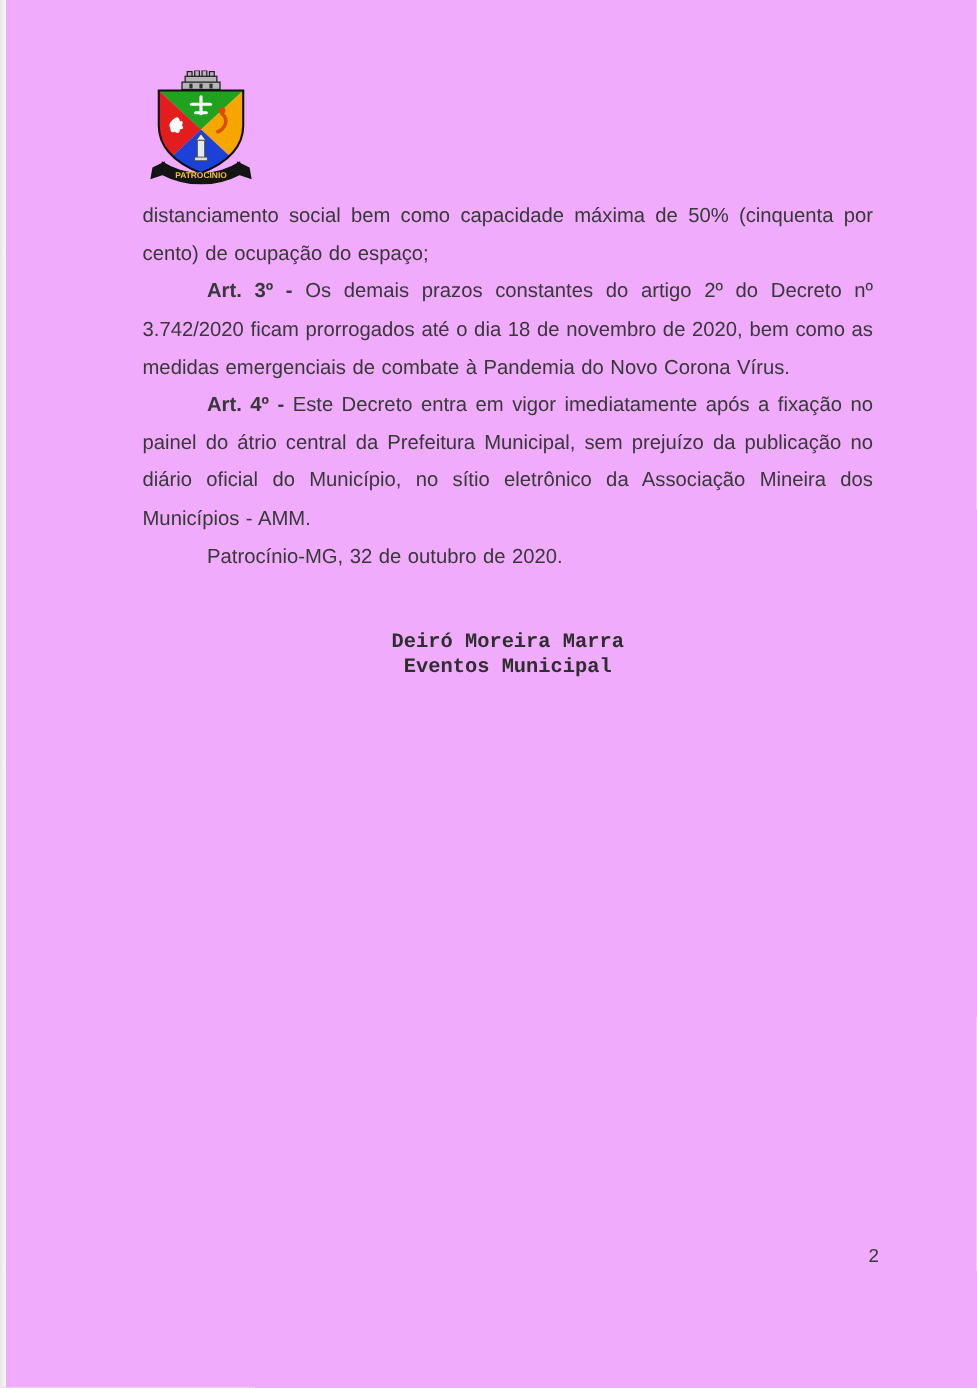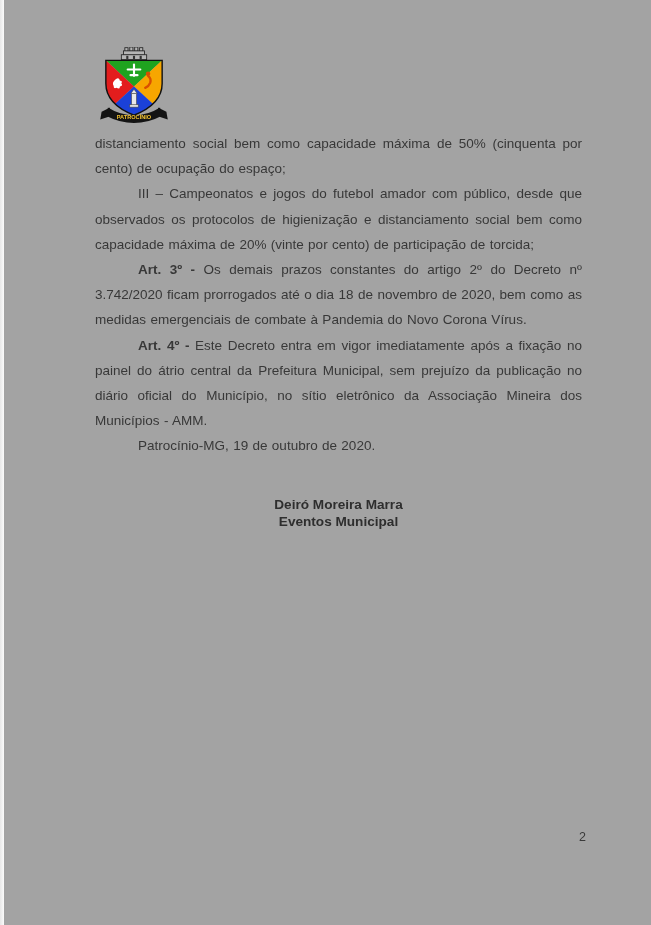--- a/index.html
+++ b/index.html
@@ -4,21 +4,21 @@
 <style>
   html, body { margin:0; padding:0; }
   body {
     width:651px; height:925px;
     background:#ffffff;
     font-family:"Liberation Sans", sans-serif;
     color:#383838;
     position:relative;
     overflow:hidden;
   }
-  .page { position:absolute; inset:0; background:#a3a3a3; }
+  .page { position:absolute; inset:0; background:#f0abfc; }
   .scan-edge {
     position:absolute; left:0; top:0; width:4px; height:100%;
     background:linear-gradient(to right,#e7e7e7,#fbfbfb);
   }
   .logo { position:absolute; left:98px; top:47px; width:72px; height:76px; }
   .logo svg { width:100%; height:100%; display:block; }
   .content { position:absolute; left:95px; top:131px; width:487px; }
   .para {
     margin:0;
     font-size:13.5px;
@@ -30,20 +30,21 @@
   .para.cont { text-indent:0; }
   .para b { font-weight:bold; }
   .dateline { text-align:left; }
   .signature {
     margin-top:37px;
     text-align:center;
     font-weight:bold;
     font-size:13.6px;
     line-height:17px;
     color:#2e2e2e;
+    font-family:Liberation Mono, monospace;
   }
   .pagenum {
     position:absolute; left:579px; top:830px;
     font-size:12.5px; color:#3a3a3a;
   }
 </style>
 </head>
 <body>
 
 <div class="page">
@@ -100,24 +101,23 @@
         <path d="M4,92 L16,86 L14,99 L2,103 Z" fill="#141414"></path>
         <path d="M96,92 L84,86 L86,99 L98,103 Z" fill="#141414"></path>
         <path d="M13,86 Q30,97 50,97 Q70,97 87,86 L89,98 Q70,108 50,108 Q30,108 11,98 Z" fill="#141414"></path>
         <text x="50" y="102" text-anchor="middle" font-size="8" font-weight="bold" font-family="Liberation Sans, sans-serif" fill="#f2c230">PATROCÍNIO</text>
       </g>
     </svg>
   </div>
 
   <div class="content">
     <p class="para cont">distanciamento social bem como capacidade máxima de 50% (cinquenta por cento) de ocupação do espaço;</p>
-    <p class="para">III – Campeonatos e jogos do futebol amador com público, desde que observados os protocolos de higienização e distanciamento social bem como capacidade máxima de 20% (vinte por cento) de participação de torcida;</p>
     <p class="para"><b>Art. 3º - </b><span>Os demais prazos constantes do artigo 2º do Decreto nº 3.742/2020 ficam prorrogados até o dia 18 de novembro de 2020, bem como as medidas emergenciais de combate à Pandemia do Novo Corona Vírus.</span></p>
     <p class="para"><b>Art. 4º - </b><span>Este Decreto entra em vigor imediatamente após a fixação no painel do átrio central da Prefeitura Municipal, sem prejuízo da publicação no diário oficial do Município, no sítio eletrônico da Associação Mineira dos Municípios - AMM.</span></p>
-    <p class="para dateline">Patrocínio-MG, 19 de outubro de 2020.</p>
+    <p class="para dateline">Patrocínio-MG, 32 de outubro de 2020.</p>
 
     <div class="signature">
       <div>Deiró Moreira Marra</div>
       <div>Eventos Municipal</div>
     </div>
   </div>
 
   <div class="pagenum">2</div>
 
 </div>

